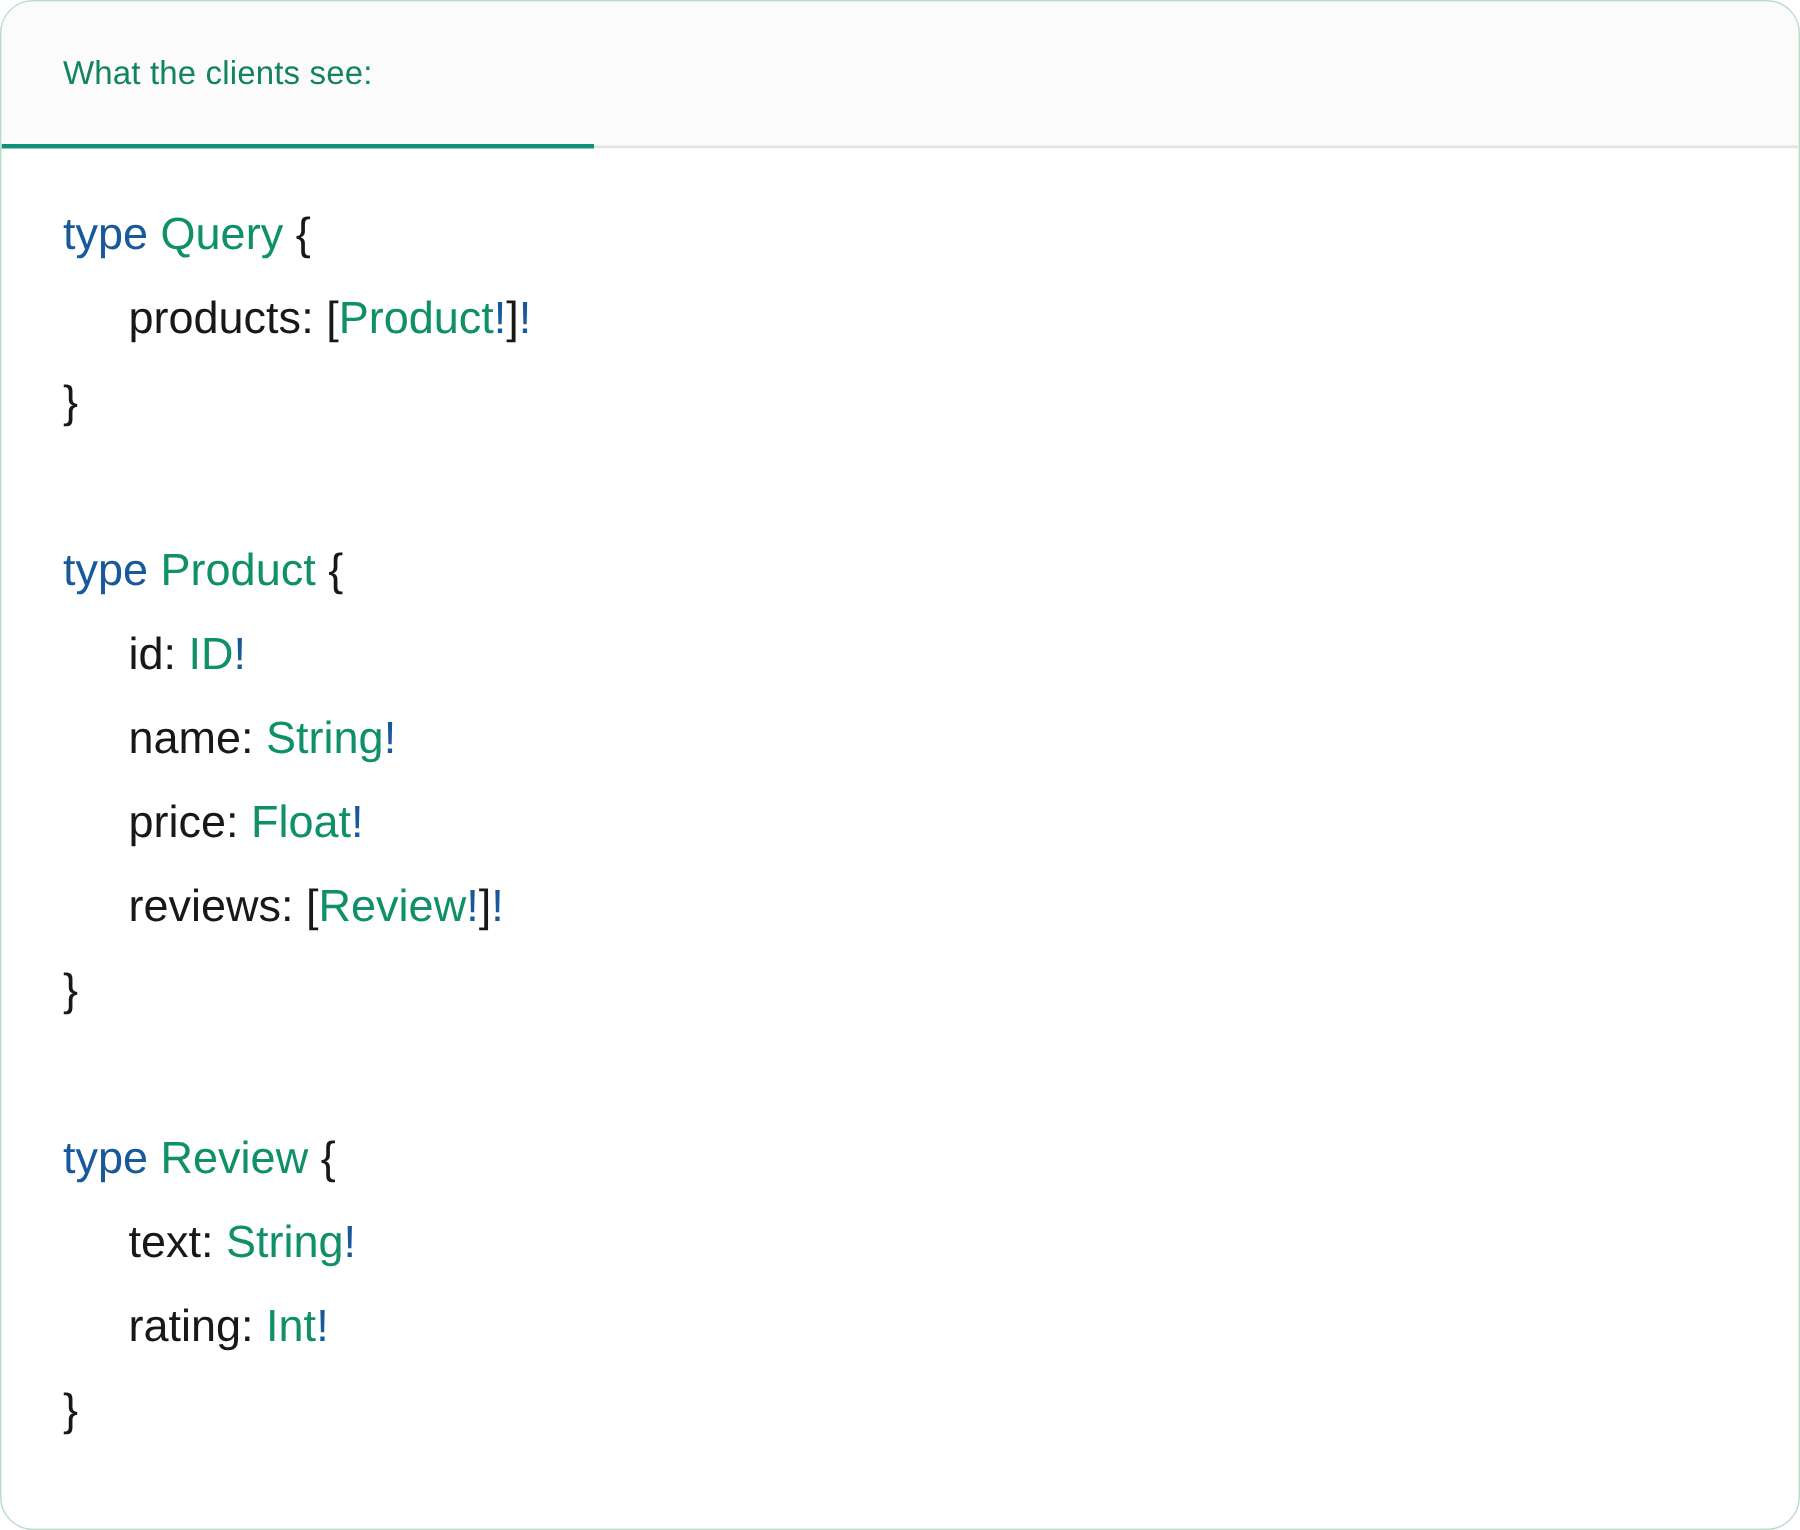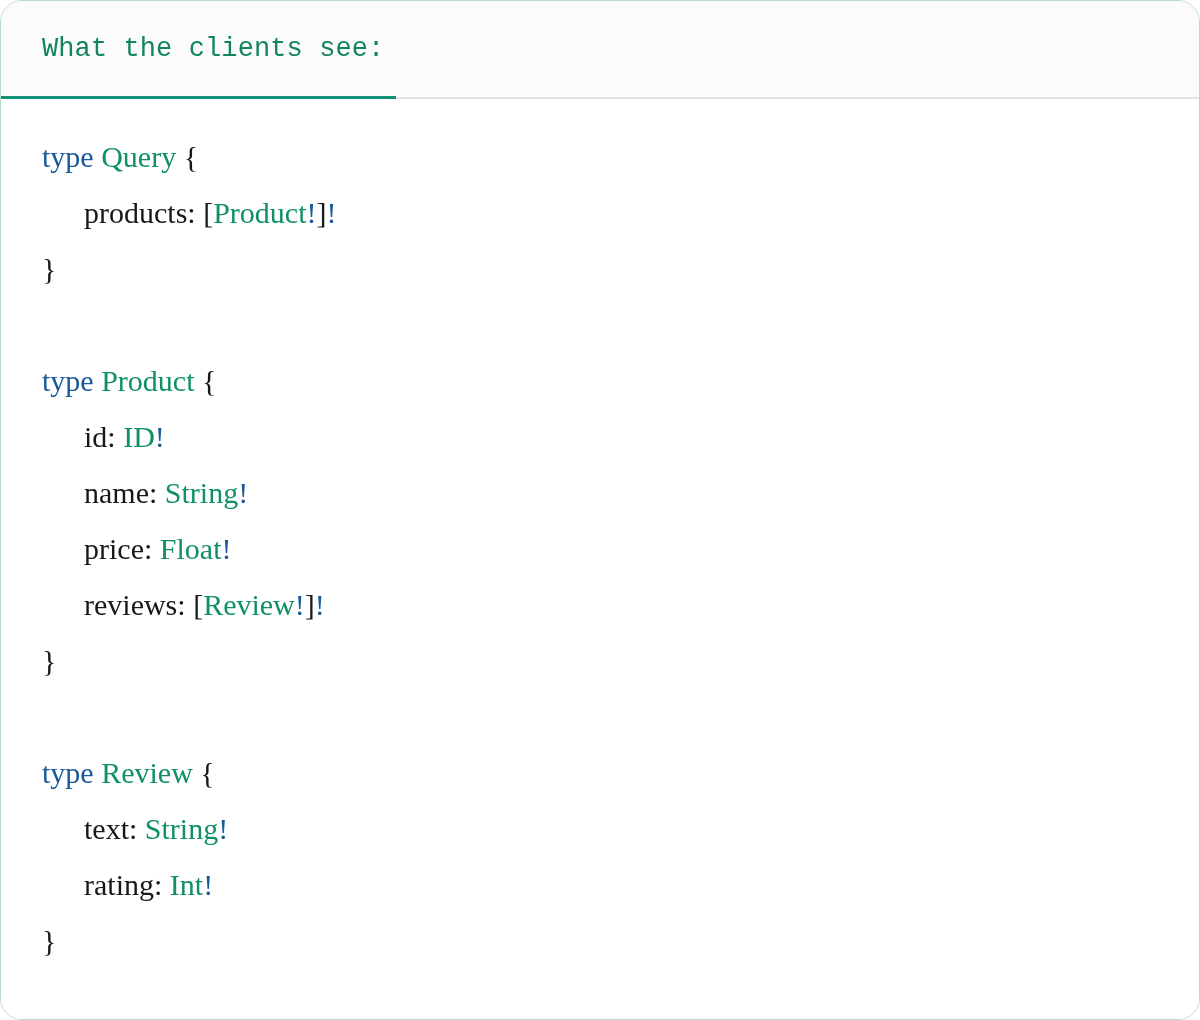--- a/index.html
+++ b/index.html
@@ -43,22 +43,22 @@
     width: 395px;
     display: flex;
     align-items: center;
     padding: 0 18px 0 41px;
     background: transparent;
     cursor: pointer;
     user-select: none;
   }
 
   .tab-label {
-    font-family: Liberation Mono, monospace;
-    font-size: 27px;
+    font-family: Liberation Sans, sans-serif;
+    font-size: 22px;
     line-height: 1;
     letter-spacing: 0.1px;
     color: #12855f;
     white-space: nowrap;
   }
 
   .tab.active::after {
     content: "";
     position: absolute;
     left: 0;
@@ -74,21 +74,21 @@
     position: relative;
     box-sizing: border-box;
     background: #ffffff;
     padding: 30px 0 0 0;
     height: 920px;
   }
 
   pre.code {
     margin: 0;
     padding: 0 0 0 41px;
-    font-family: Liberation Serif, serif;
+    font-family: Liberation Sans, sans-serif;
     font-size: 30px;
     line-height: 56px;
     color: #18181a;
     white-space: pre;
     tab-size: 2;
   }
 
   .ln { display: block; height: 56px; }
 
   .kw   { color: #17599a; }   

